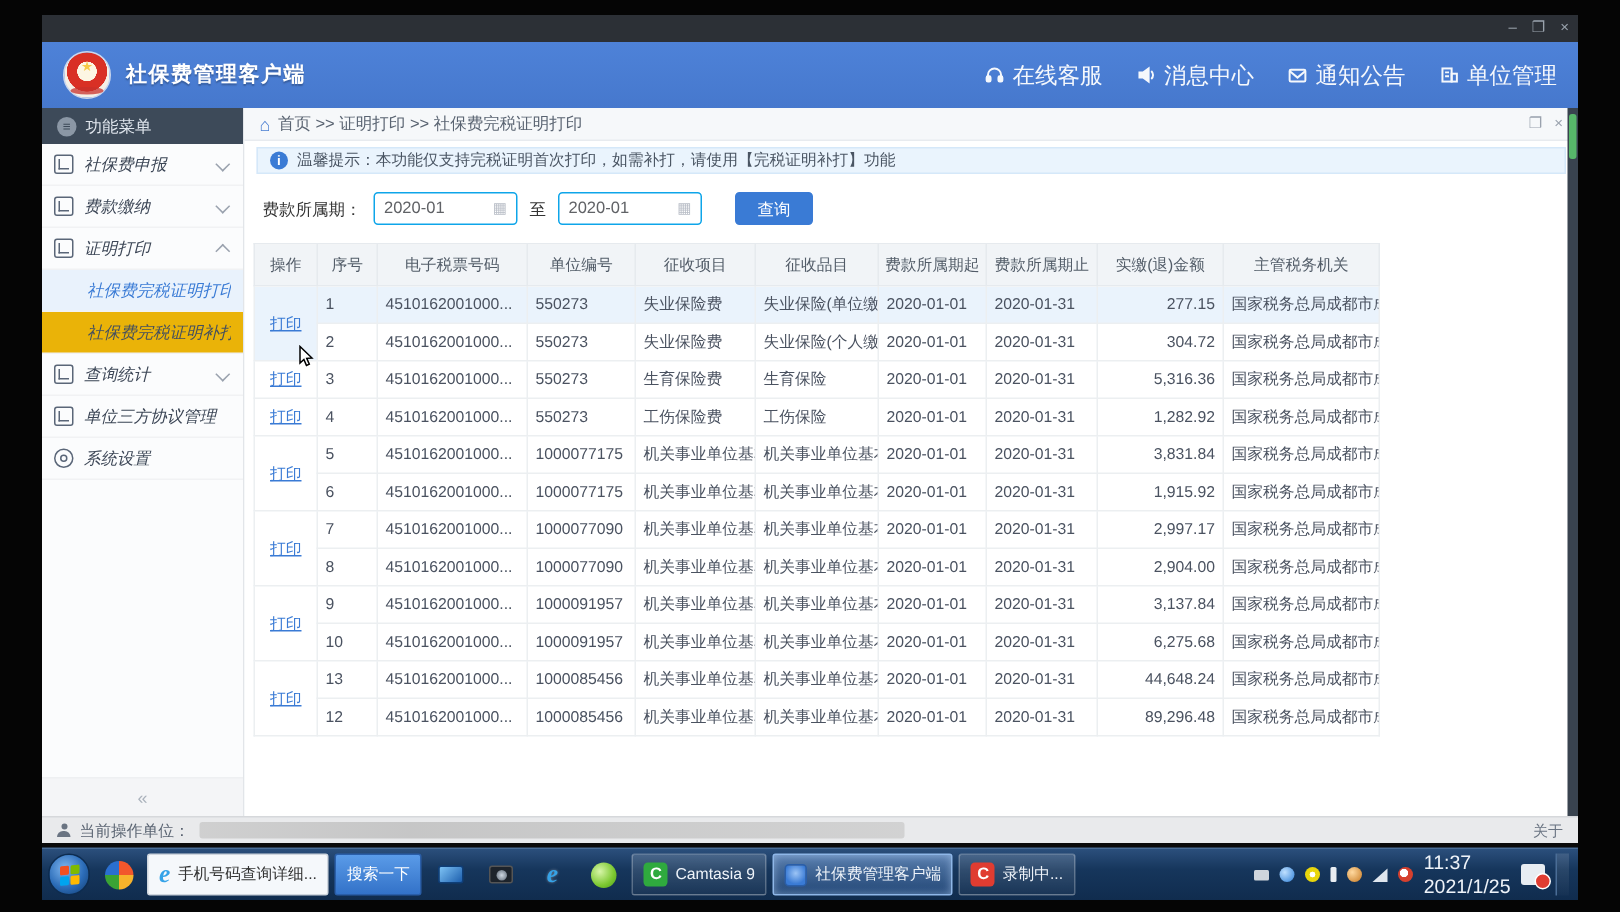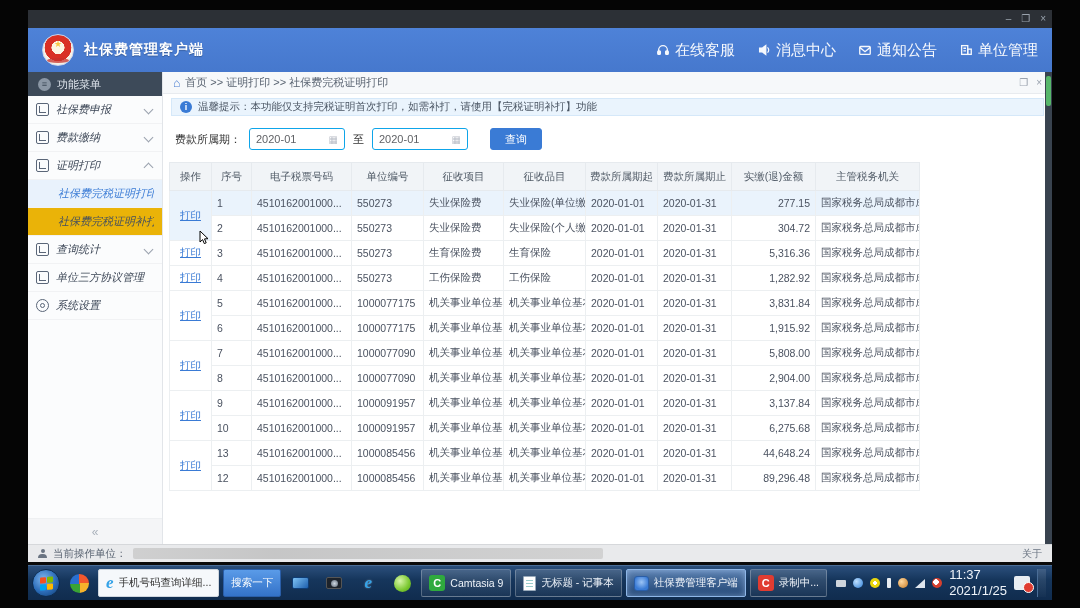--- a/index.html
+++ b/index.html
@@ -373,21 +373,21 @@
                 </tr>
                 <tr>
                   <td class="op" rowspan="2"><a class="print">打印</a></td>
                   <td>7</td>
                   <td>4510162001000...</td>
                   <td>1000077090</td>
                   <td>机关事业单位基本...</td>
                   <td>机关事业单位基本...</td>
                   <td>2020-01-01</td>
                   <td>2020-01-31</td>
-                  <td class="num">5,808.00</td>
+                  <td class="num">2,997.17</td>
                   <td>国家税务总局成都市成华区...</td>
                 </tr>
                 <tr>
                   <td>8</td>
                   <td>4510162001000...</td>
                   <td>1000077090</td>
                   <td>机关事业单位基本...</td>
                   <td>机关事业单位基本...</td>
                   <td>2020-01-01</td>
                   <td>2020-01-31</td>
@@ -492,24 +492,20 @@
           </span>
           <span class="tb-icon">
             <span class="ie-e">e</span>
           </span>
           <span class="tb-icon">
             <span class="g360"></span>
           </span>
           <div class="tb-btn">
             <span class="sq green">C</span>
             <span class="lbl">Camtasia 9</span>
-          </div>
-          <div class="tb-btn">
-            <span class="notep"></span>
-            <span class="lbl">无标题 - 记事本</span>
           </div>
           <div class="tb-btn active">
             <span class="appmini"></span>
             <span class="lbl">社保费管理客户端</span>
           </div>
           <div class="tb-btn">
             <span class="sq red">C</span>
             <span class="lbl">录制中...</span>
           </div>
         </div>

